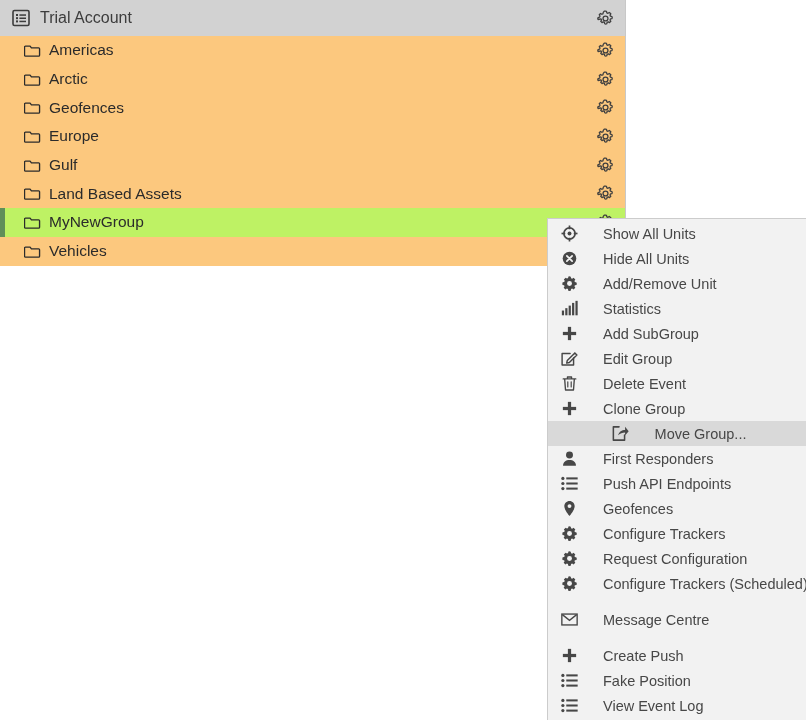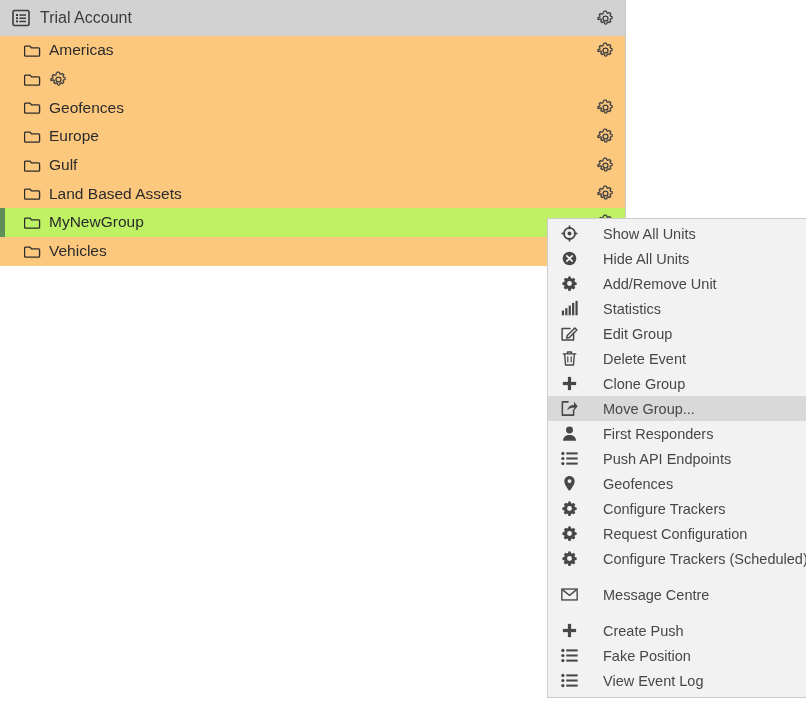--- a/index.html
+++ b/index.html
@@ -121,20 +121,21 @@
     height: 25px;
     display: flex;
     align-items: center;
     padding-left: 10px;
     padding-right: 8px;
     box-sizing: border-box;
     cursor: pointer;
   }
   .menu-item.active {
     background: #d9d9d9;
+    justify-content: center;
   }
   .menu-item .mi-icon {
     width: 22px;
     height: 18px;
     flex: 0 0 22px;
     margin-right: 14px;
     display: flex;
     align-items: center;
     justify-content: center;
   }
@@ -192,20 +193,21 @@
           </svg>
         </span>
       </div>
       <div class="tree-row orange">
         <span class="indent"></span>
         <span class="folder-icon">
           <svg width="17" height="17" viewBox="0 0 19 19">
             <path d="M1.6 4.6h5.2l1.5 1.9h8.1a1 1 0 0 1 1 1v7.3a1 1 0 0 1-1 1H1.6a1 1 0 0 1-1-1V5.6a1 1 0 0 1 1-1z" fill="none" stroke="#2b2b2b" stroke-width="1.5" stroke-linejoin="round"></path>
           </svg>
         </span>
+        <span class="row-label">Arctic</span>
         <span class="gear-btn">
           <svg width="19" height="19" viewBox="0 0 20 20">
             <path d="M10 2.2l1.05.3.35 1.55 1.2.5 1.35-.85.9.62.75.74-.85 1.35.5 1.2 1.55.35.3 1.05-.3 1.05-1.55.35-.5 1.2.85 1.35-1.36 1.36-1.35-.85-1.2.5-.35 1.55-1.05.3-1.05-.3-.35-1.55-1.2-.5-1.35.85-1.36-1.36.85-1.35-.5-1.2L2.2 11.05 1.9 10l.3-1.05 1.55-.35.5-1.2L3.4 6.05l1.36-1.36 1.35.85 1.2-.5.35-1.55L8.71 2.2z" fill="none" stroke="#3f3f3f" stroke-width="1.35" stroke-linejoin="round"></path>
             <circle cx="10" cy="10" r="2.6" fill="none" stroke="#3f3f3f" stroke-width="1.35"></circle>
           </svg>
         </span>
       </div>
       <div class="tree-row orange">
         <span class="indent"></span>
         <span class="folder-icon">
@@ -339,20 +341,29 @@
           <rect x="9" y="6.6" width="2.6" height="11.4" fill="#474747"></rect>
           <rect x="13" y="3.4" width="2.6" height="14.6" fill="#474747"></rect>
           <rect x="17" y="1" width="2.6" height="17" fill="#474747"></rect>
         </svg>
       </span>
       <span class="mi-label">Statistics</span>
     </div>
     <div class="menu-item">
       <span class="mi-icon">
         <svg width="17" height="17" viewBox="0 0 20 20">
+          <rect x="8.1" y="2.2" width="3.8" height="15.6" fill="#474747"></rect>
+          <rect x="2.2" y="8.1" width="15.6" height="3.8" fill="#474747"></rect>
+        </svg>
+      </span>
+      <span class="mi-label">Add SubGroup</span>
+    </div>
+    <div class="menu-item">
+      <span class="mi-icon">
+        <svg width="17" height="17" viewBox="0 0 20 20">
           <path d="M1.3 4.2h9.4M1.3 4.2v13.5h13.5V9.4" fill="none" stroke="#474747" stroke-width="1.7" stroke-linecap="round" stroke-linejoin="round"></path>
           <path d="M7.4 12.3l8.9-8.9 2.4 2.4-8.9 8.9-3.1.7z" fill="none" stroke="#474747" stroke-width="1.7" stroke-linejoin="round"></path>
         </svg>
       </span>
       <span class="mi-label">Edit Group</span>
     </div>
     <div class="menu-item">
       <span class="mi-icon">
         <svg width="17" height="17" viewBox="0 0 20 20">
           <path d="M2.6 4.6h14.8M7.6 4.6V2.4h4.8v2.2M4.3 4.6l1 13h9.4l1-13" fill="none" stroke="#474747" stroke-width="1.6" stroke-linejoin="round" stroke-linecap="round"></path>

